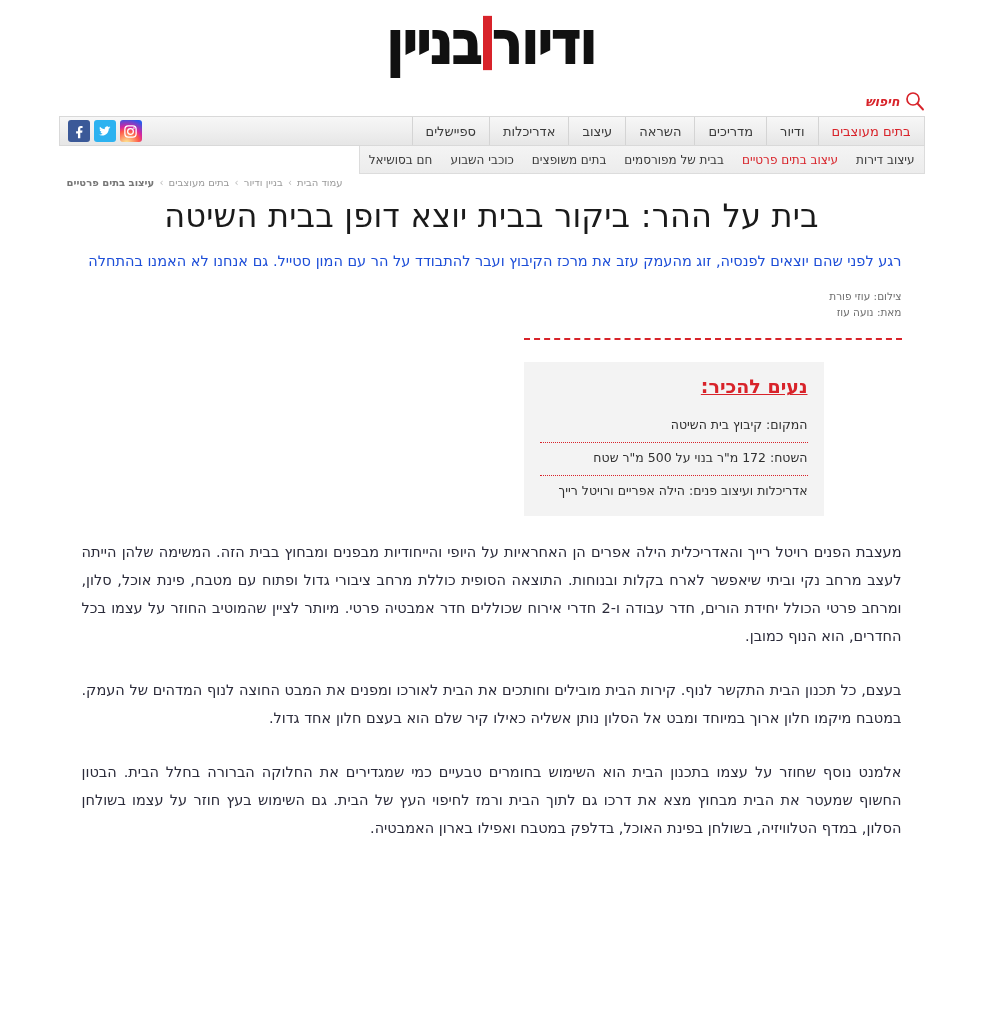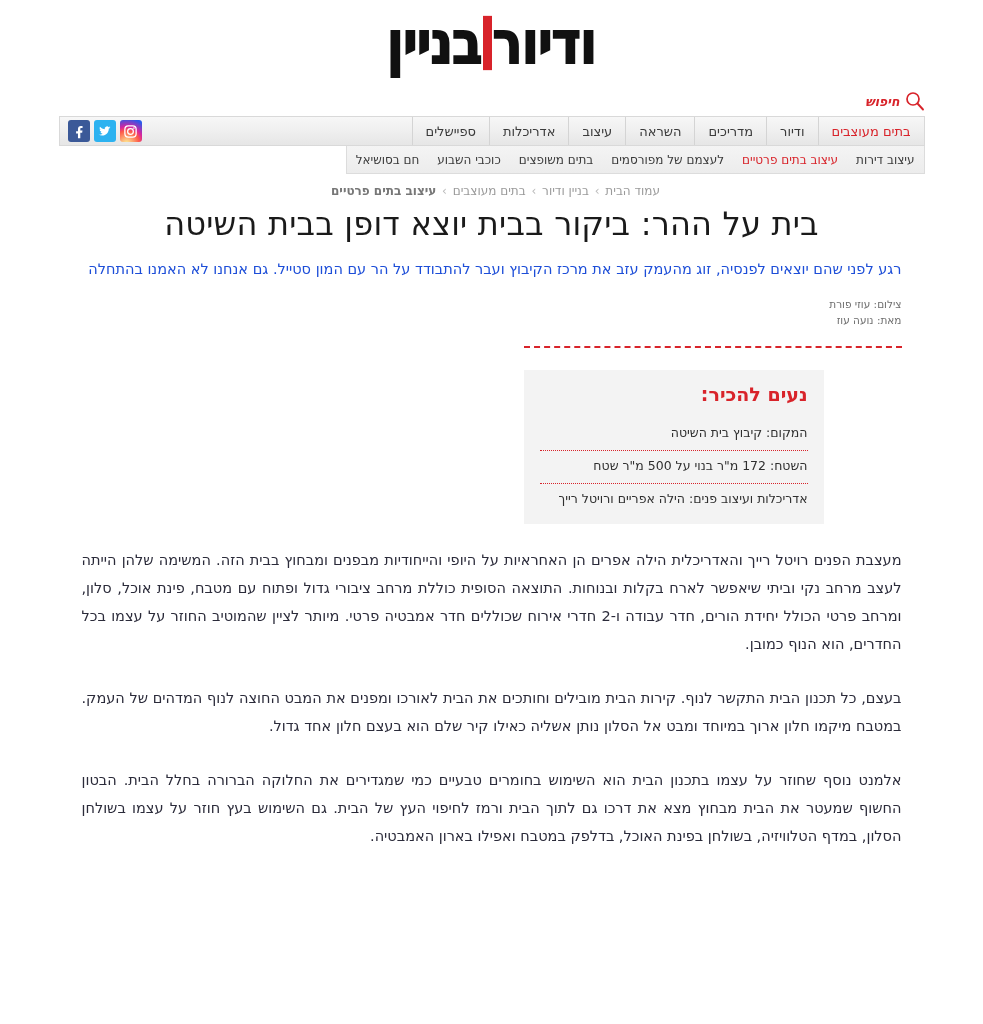--- a/index.html
+++ b/index.html
@@ -144,24 +144,24 @@
     color: #3a3a3a;
     padding: 0 9px;
     white-space: nowrap;
     cursor: pointer;
   }
   .nav-sub .sub-item.active { color: #d8232a; }
 
   
   .breadcrumb {
     width: 866px;
-    margin: 12px auto 0;
-    font-size: 12px;
+    margin: 4px auto 0;
+    font-size: 10px;
     color: #9a9a9a;
-    text-align: center;
+    text-align: left;
     padding-left: 8px;
     box-sizing: border-box;
     line-height: 10px;
   }
   .breadcrumb .crumb { color: #9a9a9a; }
   .breadcrumb .crumb.current { color: #777777; font-weight: bold; }
   .breadcrumb .sep { color: #bbbbbb; margin: 0 2px; }
 
   
   .article {
@@ -210,20 +210,21 @@
     box-sizing: border-box;
     padding: 12px 16px 14px 16px;
     text-align: right;
   }
   .infobox-title {
     color: #d8232a;
     font-size: 19px;
     font-weight: bold;
     margin: 0 0 12px 0;
     line-height: 24px;
+    text-decoration: underline;
   }
   .infobox-row {
     font-size: 12.5px;
     line-height: 18px;
     color: #2f2f2f;
     padding: 6px 0 8px 0;
     border-bottom: 1px dotted #d8232a;
   }
   .infobox-row:last-child { border-bottom: none; padding-bottom: 2px; }
 
@@ -286,21 +287,21 @@
         <path d="M12.4 19v-7.5h2.5l.4-2.9h-2.9V6.8c0-.8.2-1.4 1.4-1.4h1.6V2.8A21 21 0 0 0 13.2 2.7c-2.3 0-3.9 1.4-3.9 4v2.9H6.8v2.9h2.5V19z" fill="#fff"></path>
       </svg>
     </span>
   </div>
 </nav>
 
 <nav class="nav-sub">
   <div class="sub-inner">
     <span class="sub-item">עיצוב דירות</span>
     <span class="sub-item active">עיצוב בתים פרטיים</span>
-    <span class="sub-item">לעצמם של מפורסמים</span>
+    <span class="sub-item">בבית של מפורסמים</span>
     <span class="sub-item">בתים משופצים</span>
     <span class="sub-item">כוכבי השבוע</span>
     <span class="sub-item">חם בסושיאל</span>
   </div>
 </nav>
 
 <div class="breadcrumb">
   <span class="crumb">עמוד הבית</span>
   <span class="sep">›</span>
   <span class="crumb">בניין ודיור</span>

